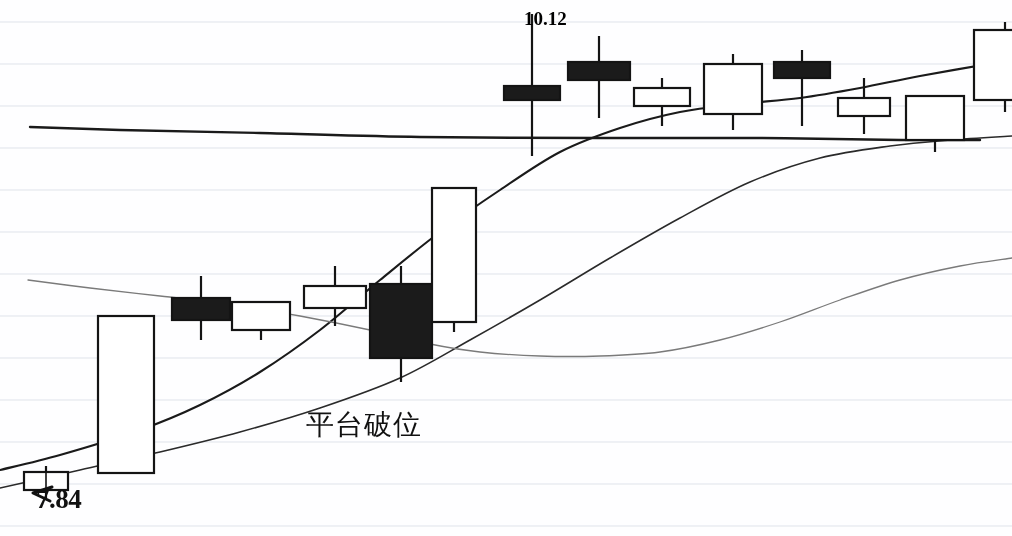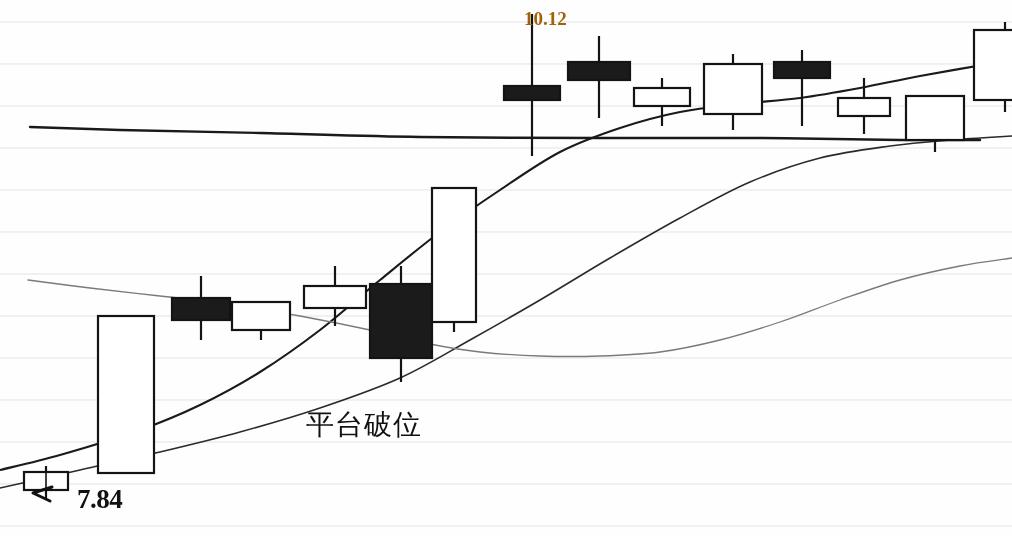--- a/index.html
+++ b/index.html
@@ -31,28 +31,27 @@
     pointer-events: none;
   }
   #price-low-label {
     left: 36px;
     top: 484px;
     font-size: 27px;
     font-weight: bold;
     letter-spacing: -0.5px;
     color: #111111;
     font-family: "Liberation Serif", "DejaVu Serif", serif;
-    margin-left: 41px;
   }
   #price-high-label {
     left: 524px;
     top: 8px;
     font-size: 19px;
     font-weight: bold;
-    color: #a16207;
+    color: #000000;
     font-family: "Liberation Serif", "DejaVu Serif", serif;
   }
   #annotation-label {
     left: 306px;
     top: 406px;
     font-size: 28px;
     font-weight: normal;
     color: #111111;
     letter-spacing: 1px;
     font-family: "DejaVu Sans", "Liberation Sans", sans-serif;

